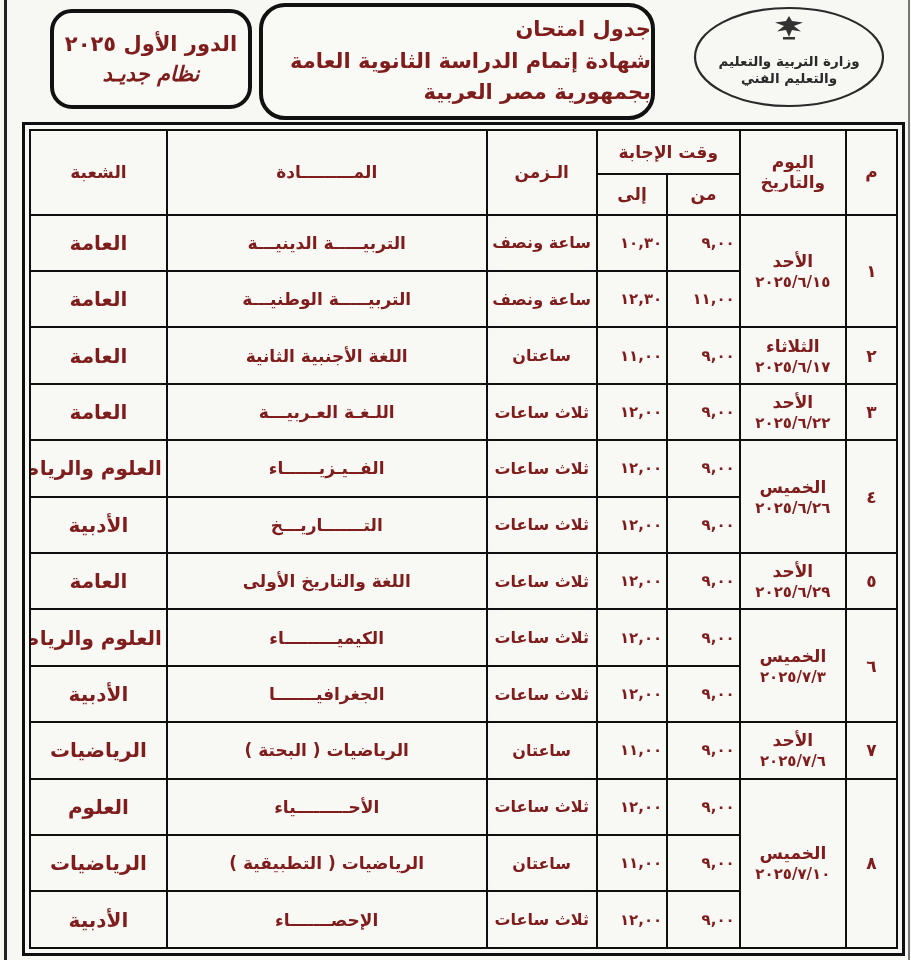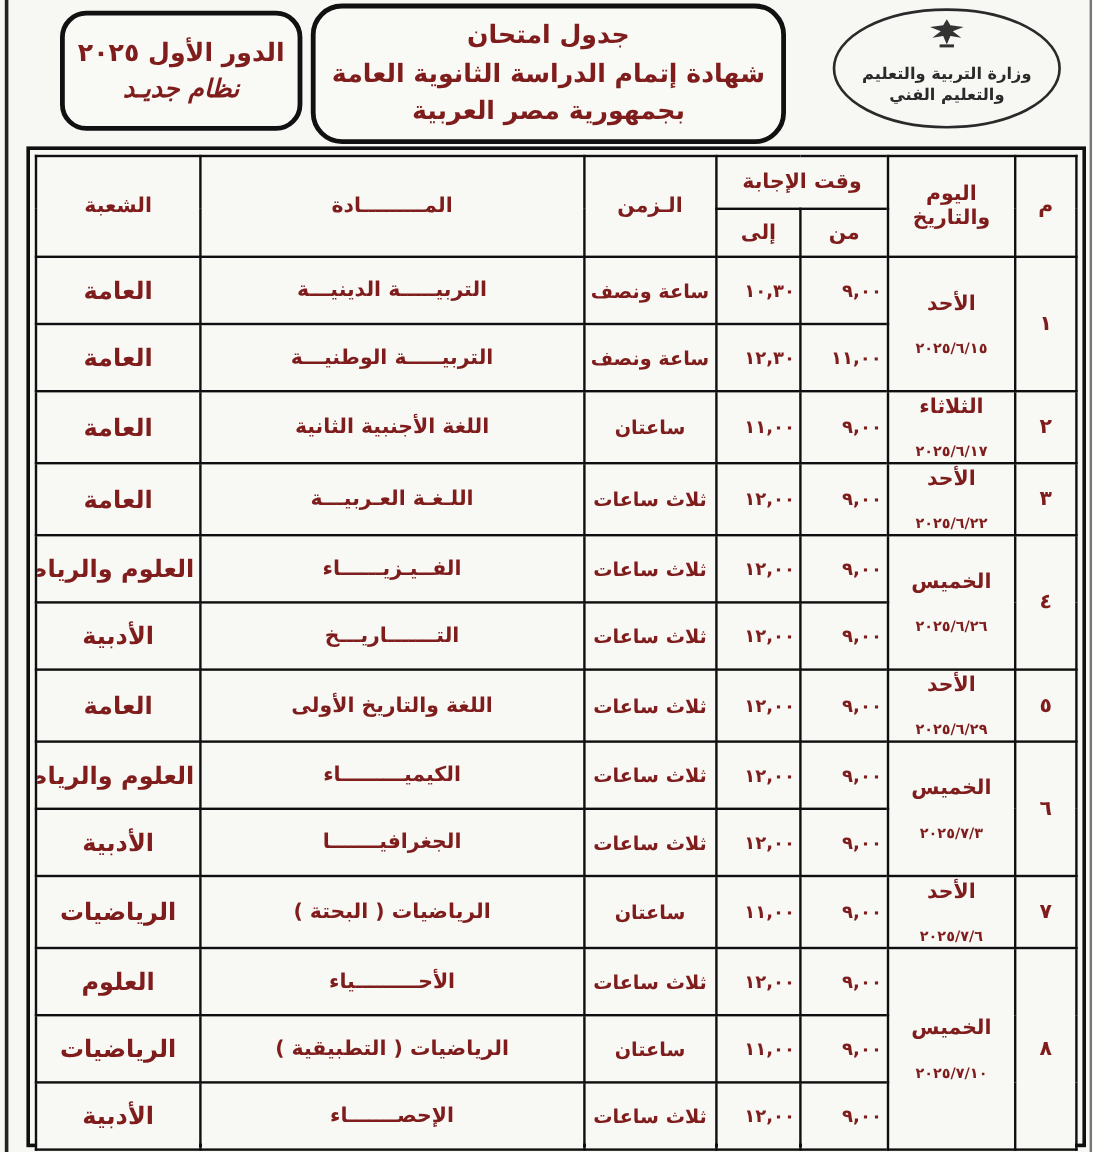--- a/index.html
+++ b/index.html
@@ -21,21 +21,21 @@
     position:absolute;left:50px;top:9px;width:194px;height:92px;
     border:4px solid #111;border-radius:22px;
     display:flex;flex-direction:column;align-items:center;justify-content:center;
     gap:6px;background:#f9f9f6;
   }
   .session-box .l1{font-size:21px;font-weight:700;}
   .session-box .l2{font-size:21px;font-weight:700;font-style:italic;}
   .title-box{
     position:absolute;left:259px;top:3px;width:388px;height:109px;
     border:4px solid #111;border-radius:26px;
-    display:flex;flex-direction:column;align-items:center;justify-content:center;
+    display:flex;flex-direction:column;justify-content:center;
     background:#f9f9f6;line-height:1.5;
   }
   .title-box div{font-size:21px;font-weight:700;white-space:nowrap;}
   .logo{position:absolute;left:691px;top:4px;width:196px;height:106px;}
 
   
   .table-frame{
     position:absolute;left:22px;top:122px;width:883px;height:834px;
     border:3px solid #0f0f0f;padding:4px;background:#f7f7f4;box-sizing:border-box;
   }
@@ -54,23 +54,23 @@
   col.c-serial{width:50px;}
   col.c-day{width:104px;}
   col.c-from{width:71px;}
   col.c-to{width:69px;}
   col.c-dur{width:108px;}
   col.c-subj{width:313px;}
   col.c-branch{width:134px;}
   tr.h1{height:44px;} tr.h2{height:40px;} tr.body{height:56px;}
   td.serial{font-size:17px;}
   td.day .day-name{font-size:17px;font-weight:700;}
-  td.day .day-date{font-size:12px;font-weight:700;margin-top:20px;}
+  td.day .day-date{font-size:15px;font-weight:700;margin-top:2px;}
   td.tval{font-size:15px;padding-left:47px;}
-  td.dur{font-size:16px;white-space:nowrap;}
+  td.dur{font-size:16px;white-space:nowrap;border-radius:17px;}
   td.subj{font-size:17px;white-space:nowrap;}
   td.branch{font-size:20px;white-space:nowrap;}
 </style>
 </head>
 <body>
 
 <div class="page">
   <div class="edge-left"></div>
   <div class="edge-right"></div>
 

